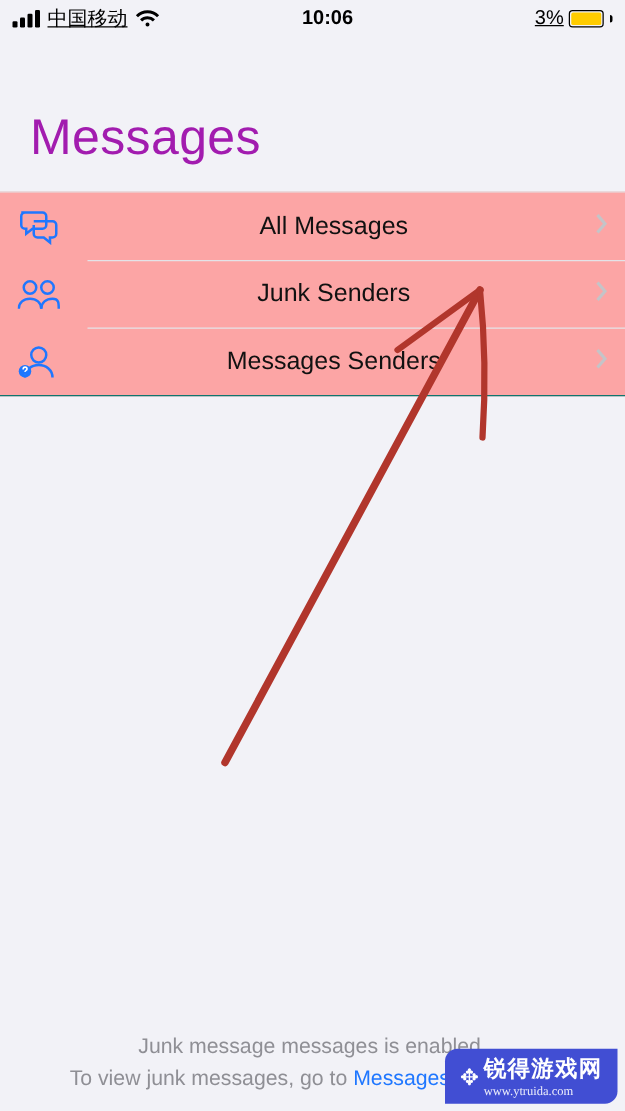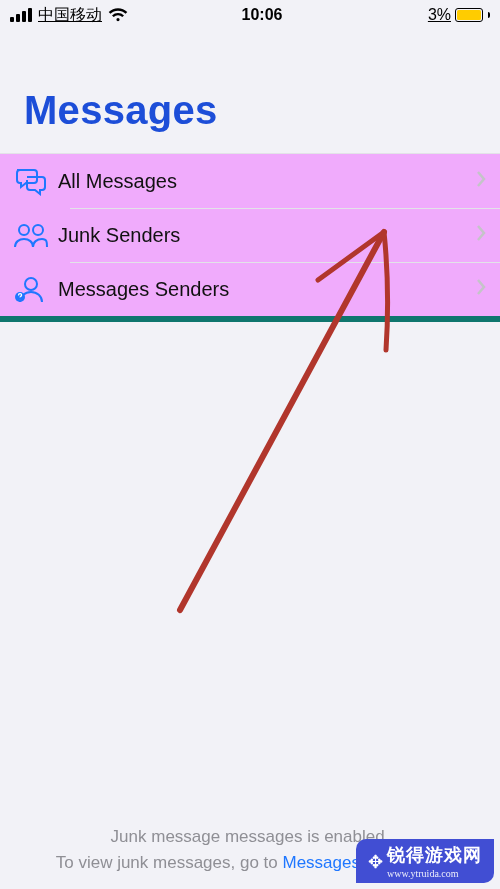--- a/index.html
+++ b/index.html
@@ -23,24 +23,24 @@
     .signal-bars span { width: 4px; background: #000; border-radius: 1px; }
     .signal-bars span:nth-child(1){height:5px}.signal-bars span:nth-child(2){height:8px}
     .signal-bars span:nth-child(3){height:11px}.signal-bars span:nth-child(4){height:14px}
     .wifi svg { display:block }
     .battery-wrap { display: flex; align-items: center; gap: 4px; }
     .battery-body { width: 28px; height: 14px; border: 1.5px solid #000; border-radius: 3px; position: relative; }
     .battery-fill { position:absolute; left:1px; top:1px; bottom:1px; width: 94%; background:#ffcc00; border-radius:1.5px; }
     .battery-tip { width: 2px; height: 6px; background:#000; border-radius: 0 2px 2px 0; margin-left: 1px; }
 
     
-    .page-title { font-size: 40px; font-weight: 700; letter-spacing: 0.3px; padding: 58px 24px 20px; color:#1d4ed8; }
+    .page-title { font-size: 40px; font-weight: 400; letter-spacing: 0.3px; padding: 58px 24px 20px; color:#a21caf; }
 
     
-    .list { background:#f0abfc; border-top:1px solid #e3e3e8; border-bottom:6px solid #0f766e; }
+    .list { background:#fca5a5; border-top:1px solid #e3e3e8; border-bottom:1px solid #0f766e;text-align:center; }
     .row {
       display:flex; align-items:center; height:54px;
       padding-left:14px; padding-right:14px; position:relative;
       cursor:pointer;
     }
     .row + .row::before{
       content:""; position:absolute; left:70px; right:0; top:0; height:1px; background:#e3e3e8;
     }
     .row .icon-slot{ width:44px; display:flex; align-items:center; justify-content:flex-start; color:#1f77ff; }
     .row .label{ font-size:20px; color:#111; flex:1; }

